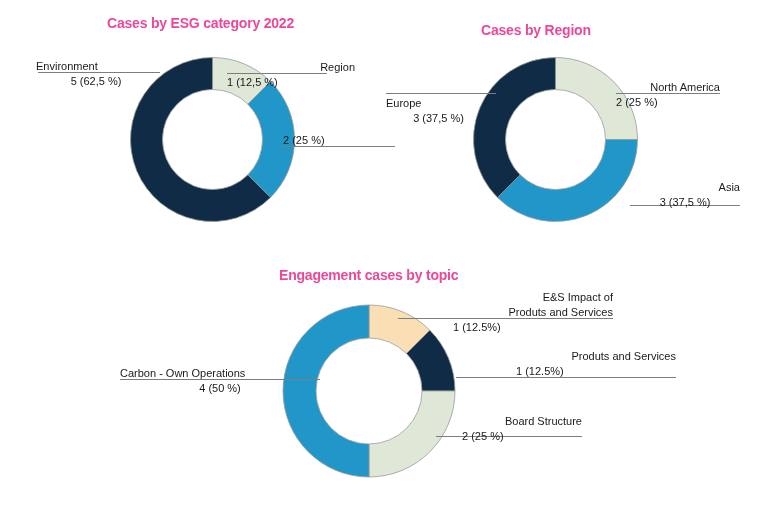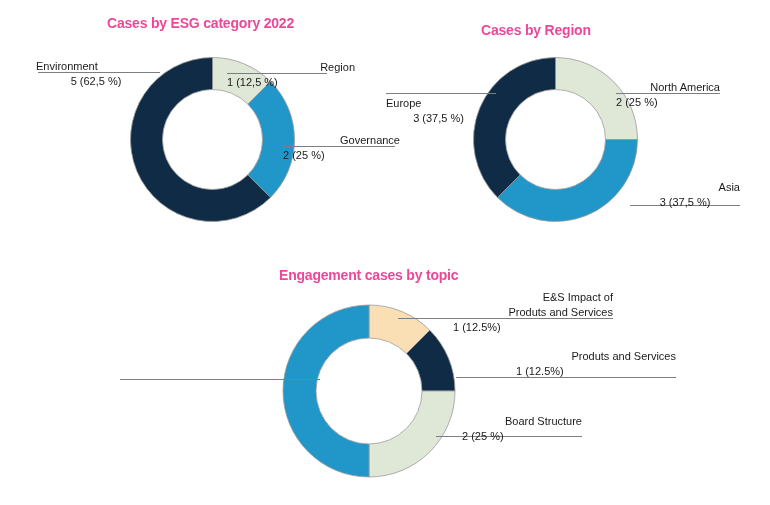--- a/index.html
+++ b/index.html
@@ -87,21 +87,20 @@
     <span class="ln">Environment</span>
     <span class="ln val-left">5 (62,5 %)</span>
   </div>
 
   <div class="label align-right" style="left:227px; top:60px; width:128px;">
     <span class="ln">Region</span>
     <span class="ln val-right">1 (12,5 %)</span>
   </div>
 
   <div class="label align-right" style="left:283px; top:133px; width:117px;">
-    <span class="ln">Governance</span>
     <span class="ln val-right">2 (25 %)</span>
   </div>
 </div>
 
 <div class="chart-panel" style="left:400px; top:0; width:370px; height:255px;">
 
   <div class="chart-title" style="left:81px; top:15px;margin-top:7px;">Cases by Region</div>
 
   <div class="donut-wrap" style="left:68px; top:52px; width:175px; height:175px;">
     <svg width="175" height="175" viewBox="0 0 175 175" aria-hidden="true">
@@ -151,20 +150,24 @@
       <path d="M 92 92 L 92 178 A 86 86 0 0 1 92 6 Z" fill="#2196c8" stroke="#9a9a9a" stroke-width="0.8"></path>
       <circle cx="92" cy="92" r="53" fill="#ffffff" stroke="#9a9a9a" stroke-width="0.8"></circle>
     </svg>
   </div>
 
   <div class="leader" style="left:120px; top:121px; width:200px;"></div>
   <div class="leader" style="left:398px; top:60px; width:215px;"></div>
   <div class="leader" style="left:456px; top:119px; width:220px;"></div>
   <div class="leader" style="left:436px; top:178px; width:146px;"></div>
 
+  <div class="label align-left" style="left:120px; top:108px; width:200px;">
+    <span class="ln">Carbon - Own Operations</span>
+    <span class="ln val-left">4 (50 %)</span>
+  </div>
 
   <div class="label align-right" style="left:453px; top:32px; width:160px;">
     <span class="ln">E&amp;S Impact of</span>
     <span class="ln">Produts and Services</span>
     <span class="ln val-right">1 (12.5%)</span>
   </div>
 
   <div class="label align-right" style="left:516px; top:91px; width:160px;">
     <span class="ln">Produts and Services</span>
     <span class="ln val-right">1 (12.5%)</span>

